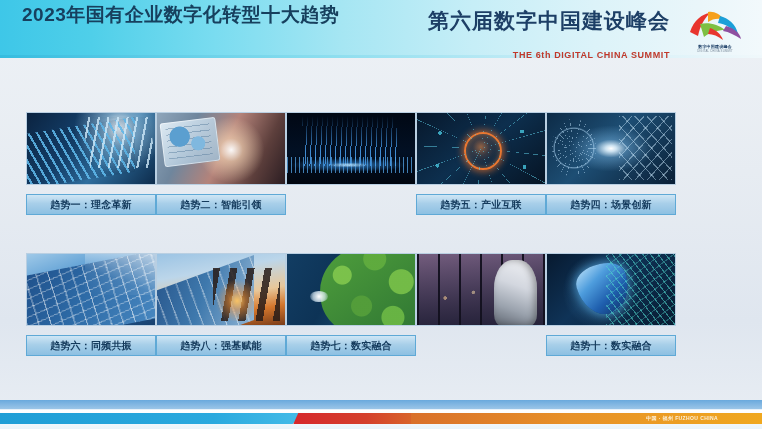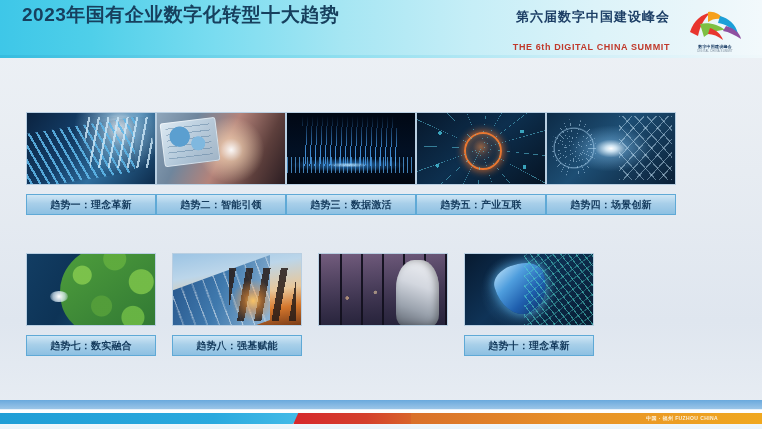--- a/index.html
+++ b/index.html
@@ -58,21 +58,21 @@
 
   
   #summit-brand {
     position: absolute;
     right: 92px;
     top: 10px;
     text-align: right;
     line-height: 1;
   }
   #summit-cn {
-    font-size: 13px;
+    font-size: 21px;
     font-weight: bold;
     color: #1d3f66;
     letter-spacing: 1px;
     white-space: nowrap;
   }
   #summit-en {
     margin-top: 20px;
     font-size: 9px;
     font-weight: bold;
     color: #c0392b;
@@ -514,67 +514,72 @@
         <div class="card-thumb">
           <div class="art art-tablet"></div>
         </div>
         <div class="card-label">趋势二：智能引领</div>
       </div>
 
       <div class="card">
         <div class="card-thumb">
           <div class="art art-datarain"></div>
         </div>
-        <div class="card-label">趋势三：数据激活</div>
       </div>
 
       <div class="card">
         <div class="card-thumb">
           <div class="art art-cloudhub"></div>
         </div>
         <div class="card-label">趋势五：产业互联</div>
       </div>
 
       <div class="card">
         <div class="card-thumb">
           <div class="art art-burst"></div>
         </div>
         <div class="card-label">趋势四：场景创新</div>
       </div>
     </div>
 
     <div class="row-gap"></div>
 
     <div class="card-row">
+      <div class="card">
+        <div class="card-thumb">
+          <div class="art art-solar"></div>
+        </div>
+        <div class="card-label">趋势六：同频共振</div>
+      </div>
+
+      <div class="card">
+        <div class="card-thumb">
+          <div class="art art-sunset"></div>
+        </div>
+        <div class="card-label">趋势八：强基赋能</div>
+      </div>
 
       <div class="card">
         <div class="card-thumb">
           <div class="art art-forest"></div>
         </div>
         <div class="card-label">趋势七：数实融合</div>
       </div>
 
       <div class="card">
         <div class="card-thumb">
-          <div class="art art-sunset"></div>
-        </div>
-        <div class="card-label">趋势八：强基赋能</div>
-      </div>
-
-      <div class="card">
-        <div class="card-thumb">
           <div class="art art-robot"></div>
         </div>
       </div>
 
       <div class="card">
         <div class="card-thumb">
           <div class="art art-shield"></div>
         </div>
-        <div class="card-label">趋势十：理念革新</div>
+        <div class="card-label">趋势十：数实融合</div>
       </div>
     </div>
 
   </div>
 
   <div id="footer">
     <div id="footer-sky"></div>
     <div id="footer-bar">
       <div id="fb-blue"></div>
       <div id="fb-red"></div>

